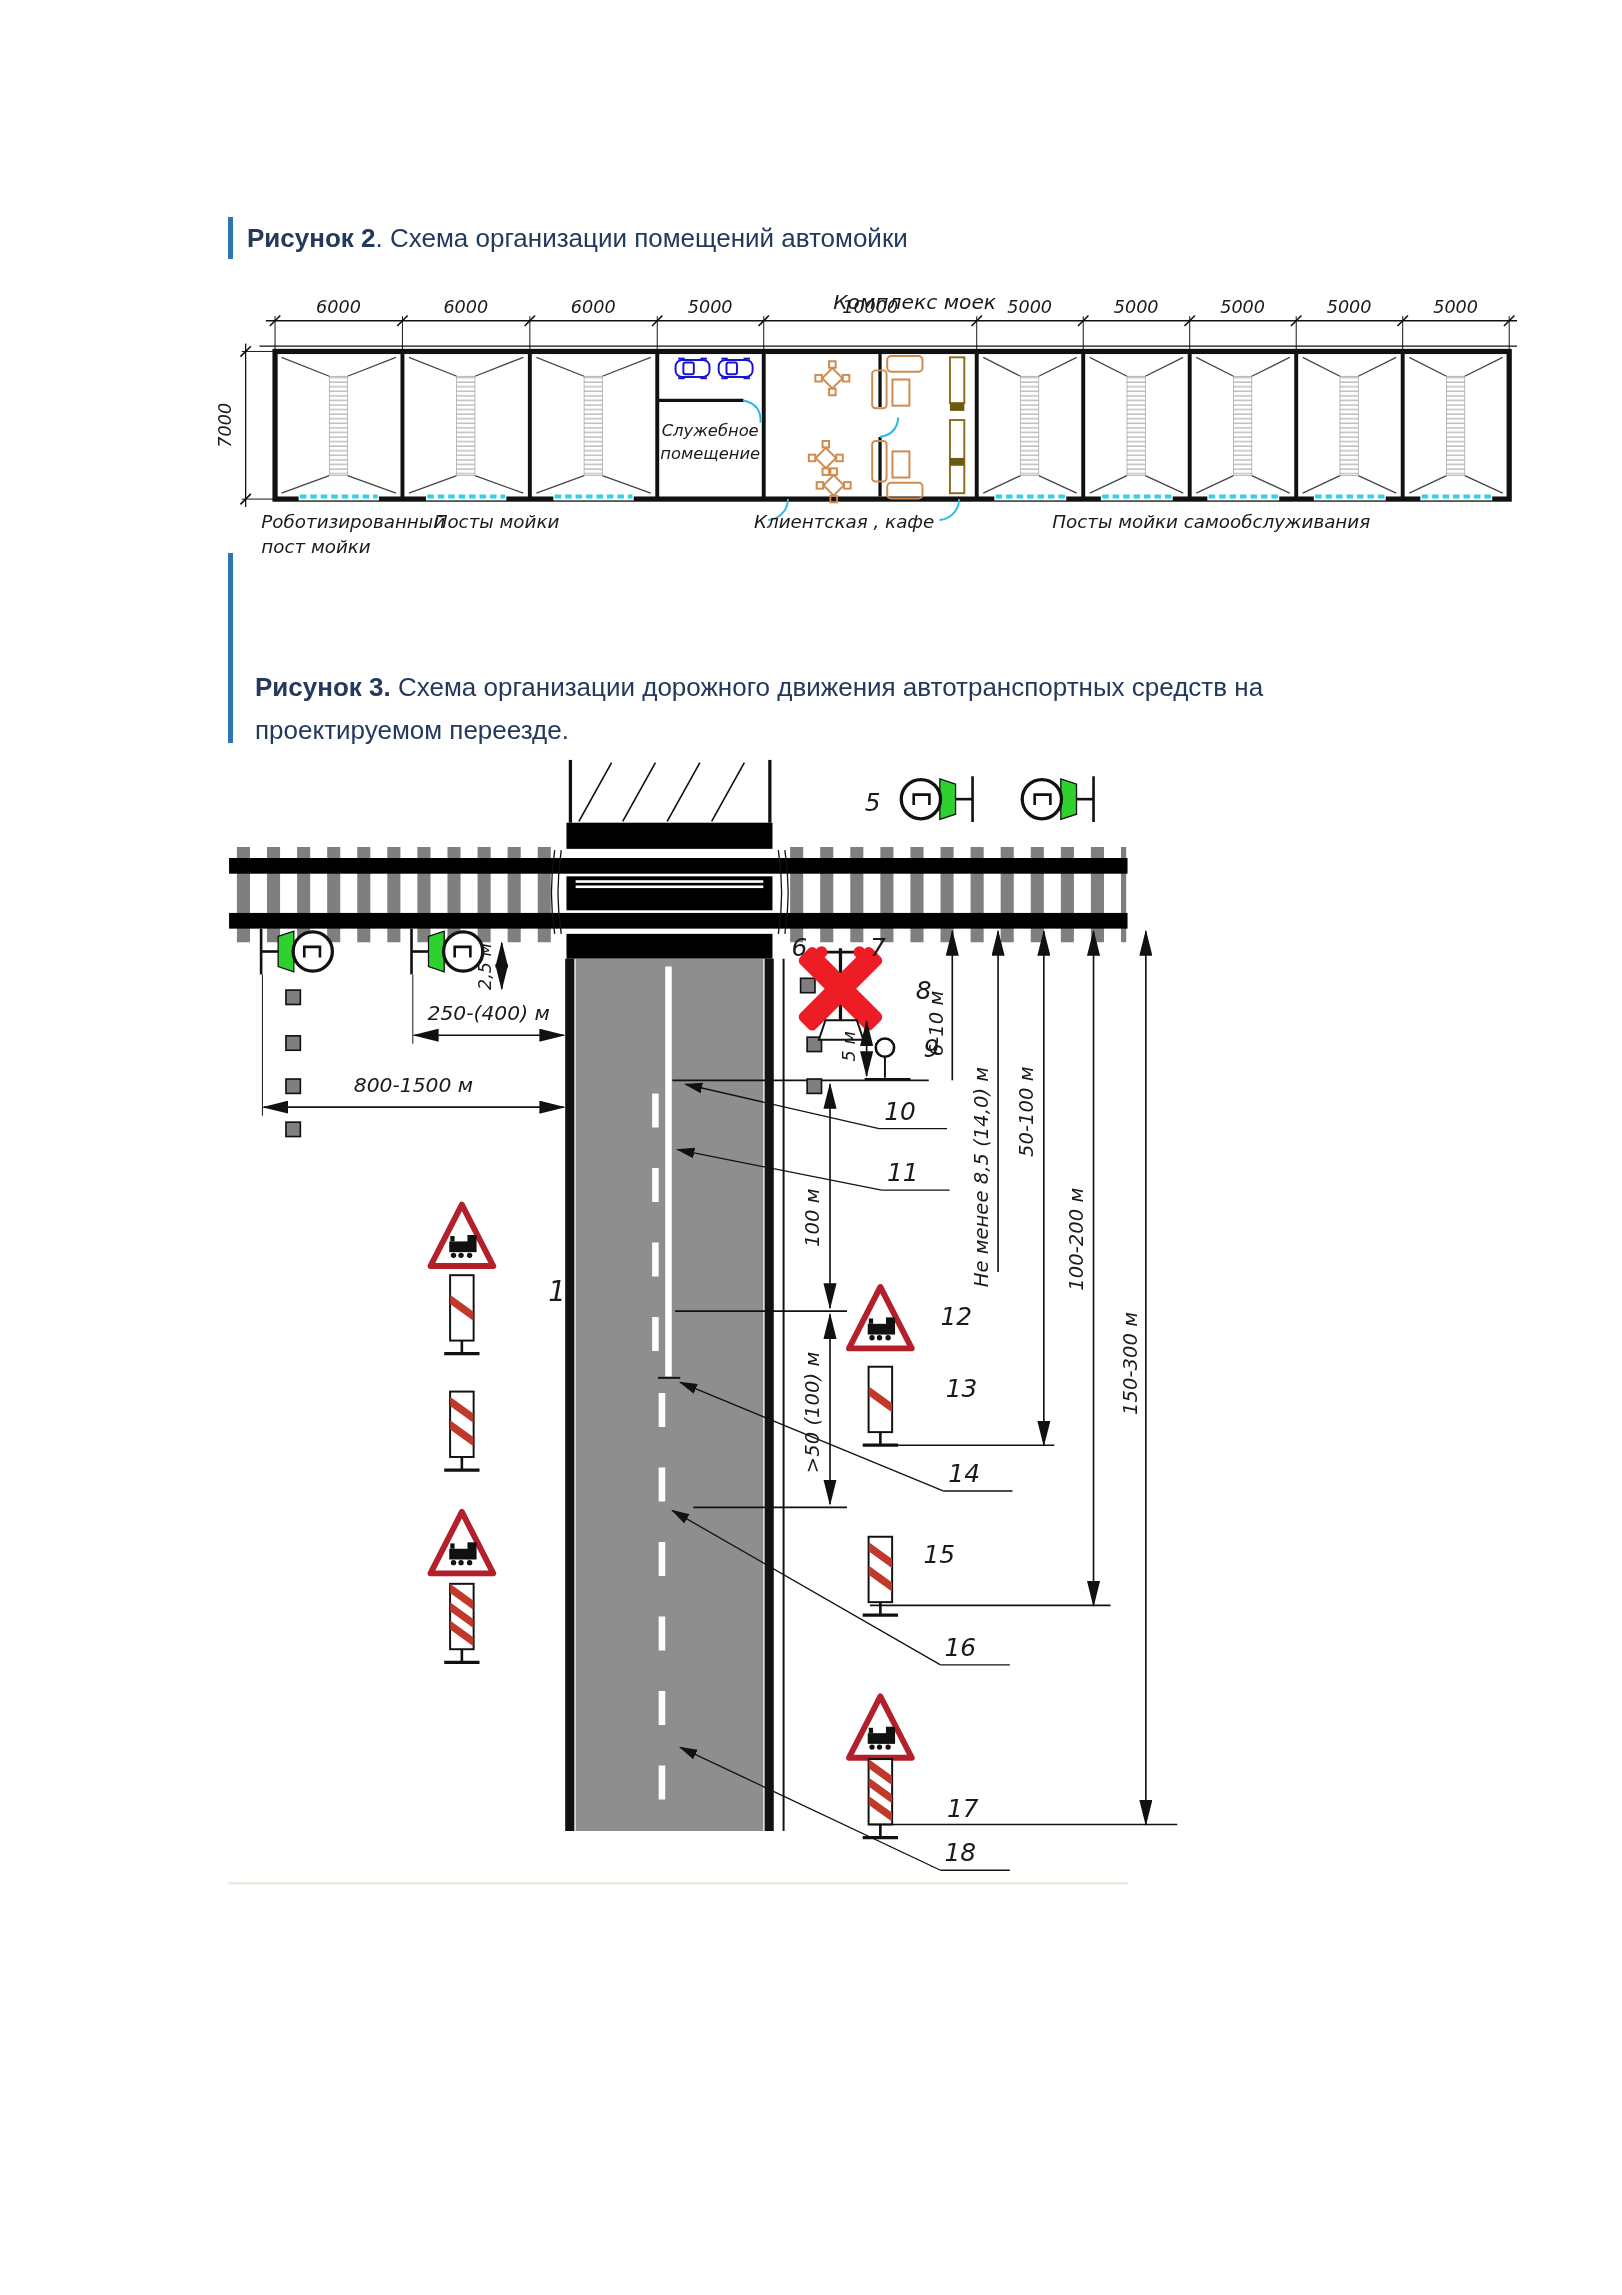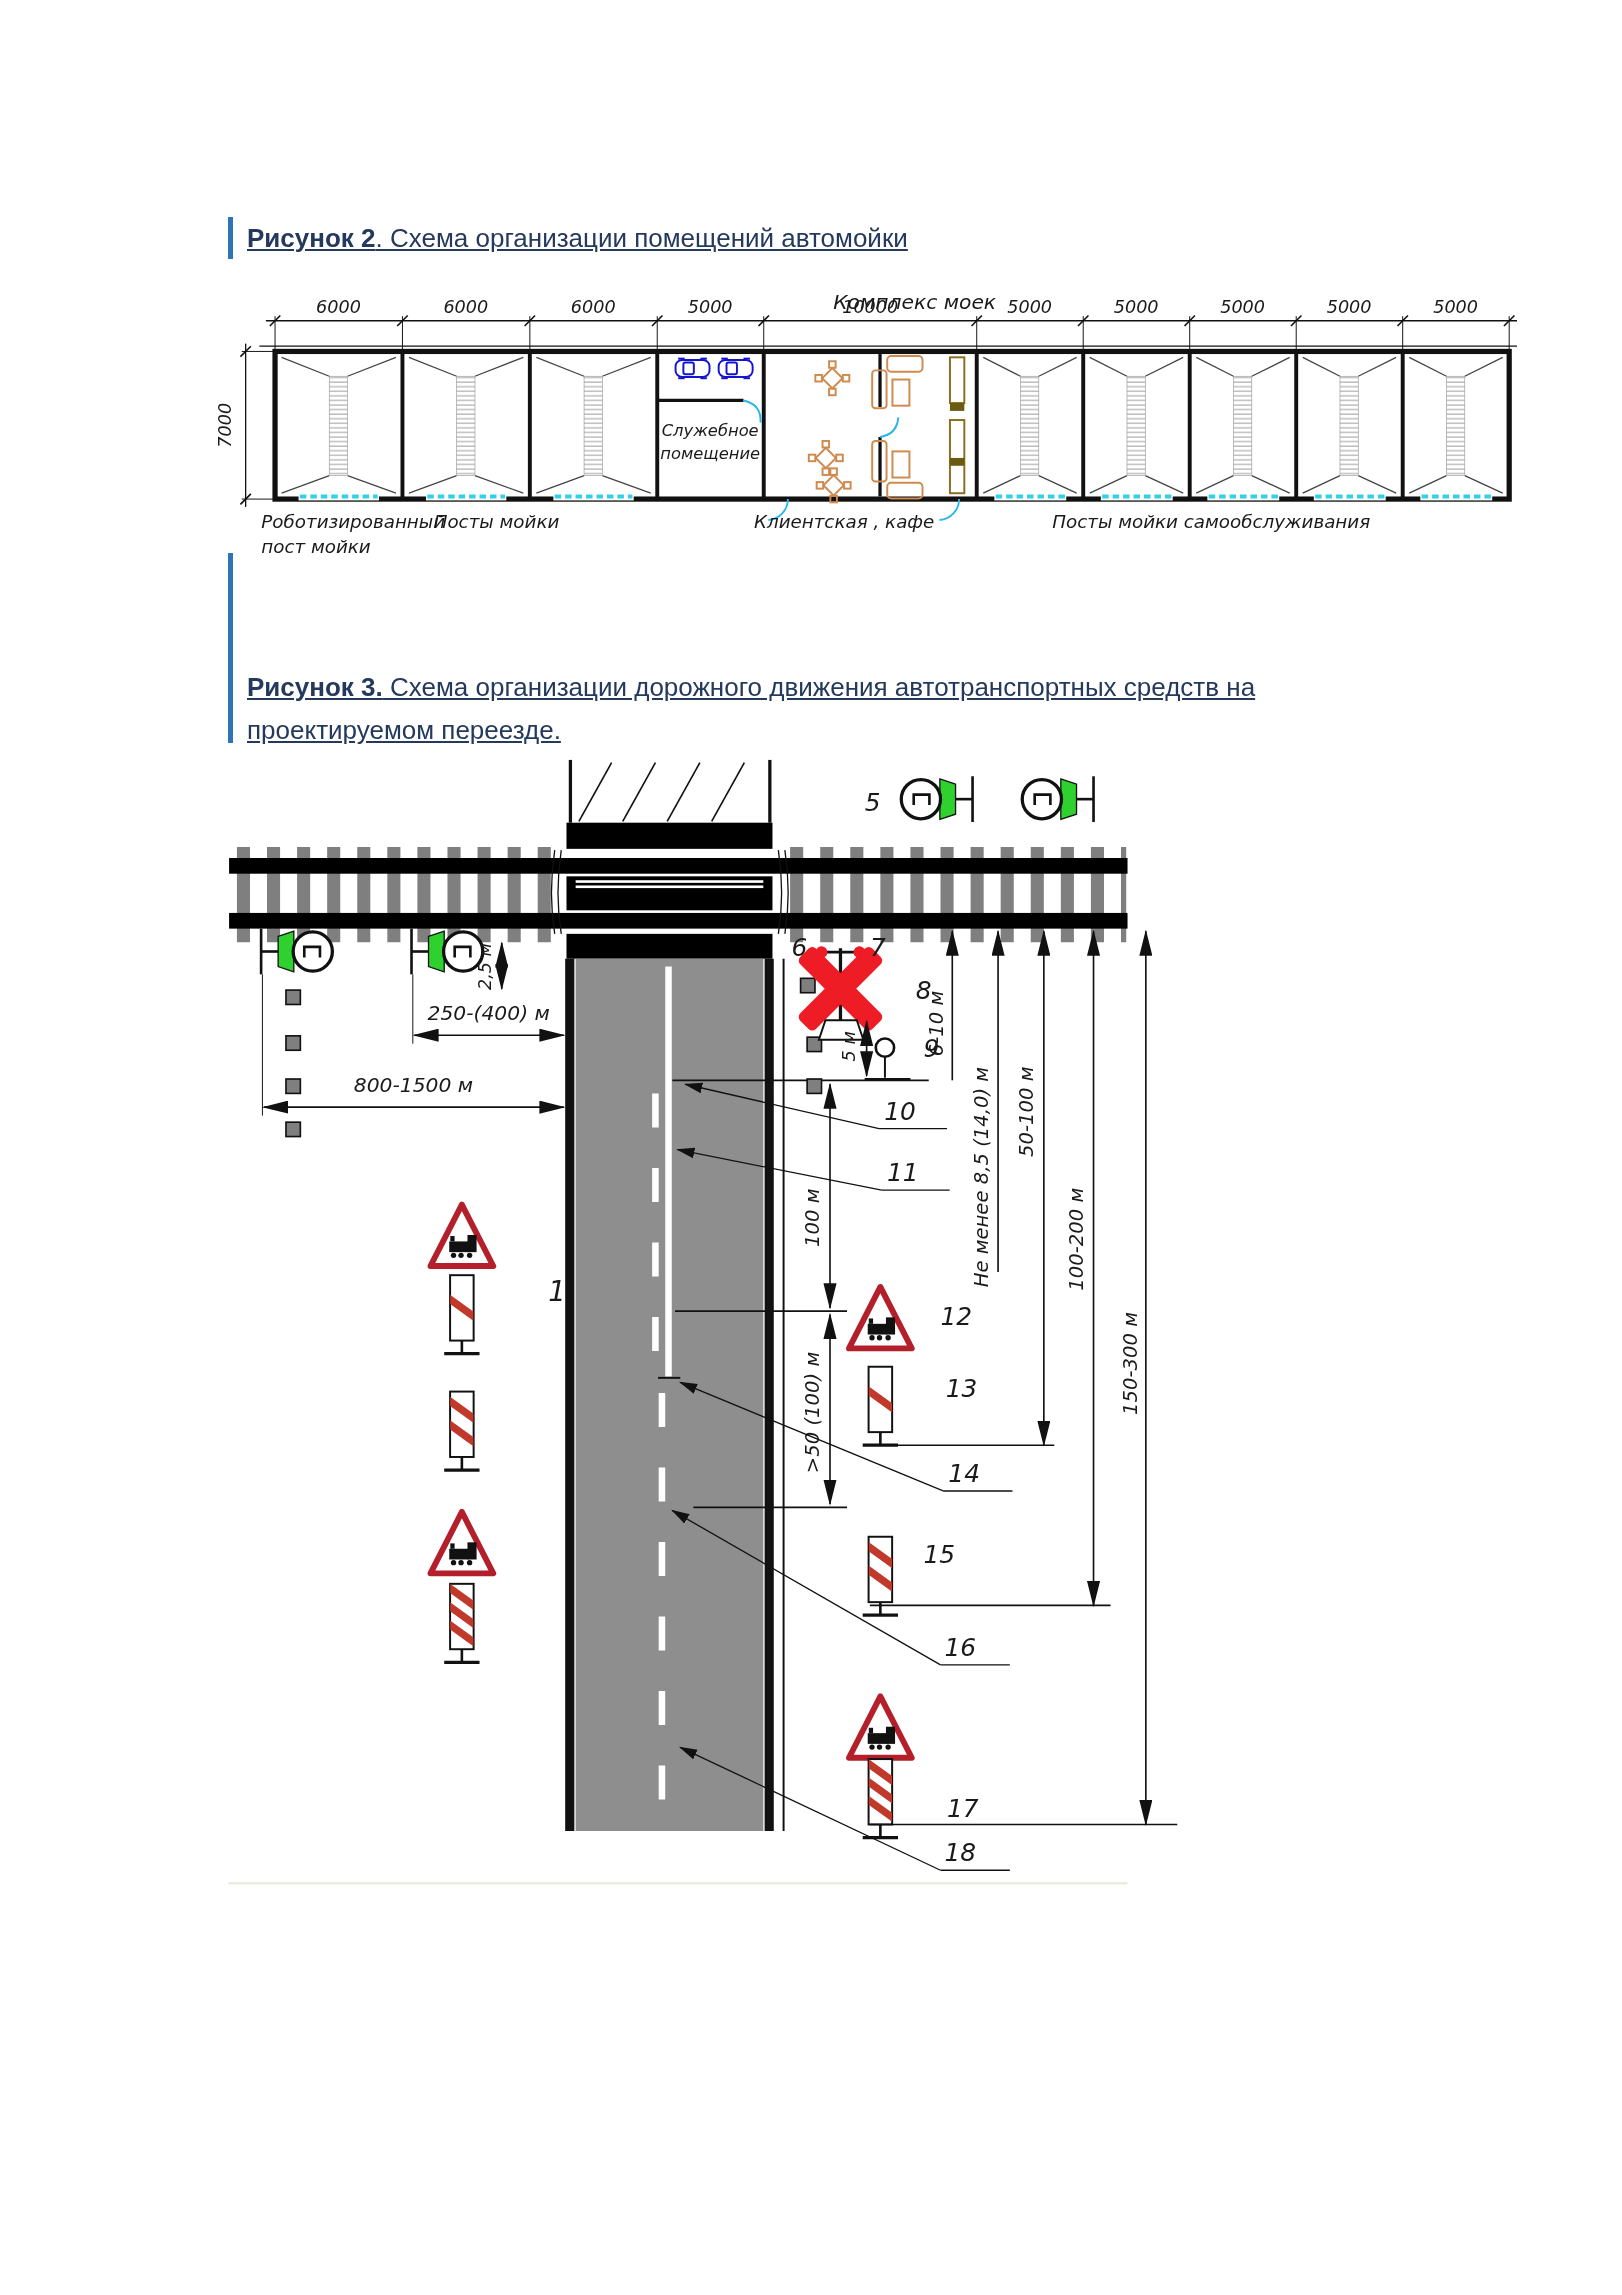--- a/index.html
+++ b/index.html
@@ -1,20 +1,20 @@
 <!DOCTYPE html>
 <html style="font-size:10.5px"><head>
 <meta charset="utf-8">
 <style>
   html,body{margin:0;padding:0;background:#fff;}
   #page{position:relative;width:1622px;height:2295px;background:#ffffff;overflow:hidden;
         font-family:"Liberation Sans",sans-serif;}
   .accent-bar{position:absolute;width:5.2px;background:#2E75B6;}
   .caption{position:absolute;color:#24395C;font-size:26px;line-height:41px;
-           font-family:"Liberation Sans",sans-serif;text-decoration:underline;}
+           font-family:"Liberation Sans",sans-serif;}
   .caption b{font-weight:bold;}
   svg text{font-family:"DejaVu Sans",sans-serif;font-style:italic;fill:#1a1a1a;}
   .figsvg{position:absolute;}
 </style>
 </head>
 <body>
 
 <div id="page">
 
   <div class="accent-bar" style="left:228px;top:217px;height:42px;"></div>
@@ -234,21 +234,21 @@
     <g font-size="28">
       <text x="398" y="808">Роботизированный</text>
       <text x="398" y="846">пост мойки</text>
       <text x="758" y="808" text-anchor="middle">Посты мойки</text>
       <text x="1290" y="808" text-anchor="middle">Клиентская , кафе</text>
       <text x="1852" y="808" text-anchor="middle">Посты  мойки самообслуживания</text>
     </g>
   </svg>
 
   <div class="accent-bar" style="left:228px;top:553px;height:190px;"></div>
-  <div class="caption" style="left:247px;top:666px;width:1099px;line-height:43px;">
+  <div class="caption" style="left:255px;top:666px;width:1099px;line-height:43px;">
     <b>Рисунок 3.</b><span> Схема организации дорожного движения автотранспортных средств на проектируемом переезде.</span>
   </div>
 
   <svg class="figsvg" style="left:216px;top:752px;" width="1007" height="1151" viewBox="330 1150 1540 1760">
     <defs>
       <marker id="ar" viewBox="0 0 16 8" refX="15" refY="4" markerWidth="16" markerHeight="8" orient="auto-start-reverse">
           <path d="M0,0 L16,4 L0,8 z" fill="#111"></path>
         </marker>
       <marker id="la" viewBox="0 0 12 7" refX="11" refY="3.5" markerWidth="14" markerHeight="9" orient="auto">
           <path d="M0,0 L12,3.5 L0,7 z" fill="#111"></path>

